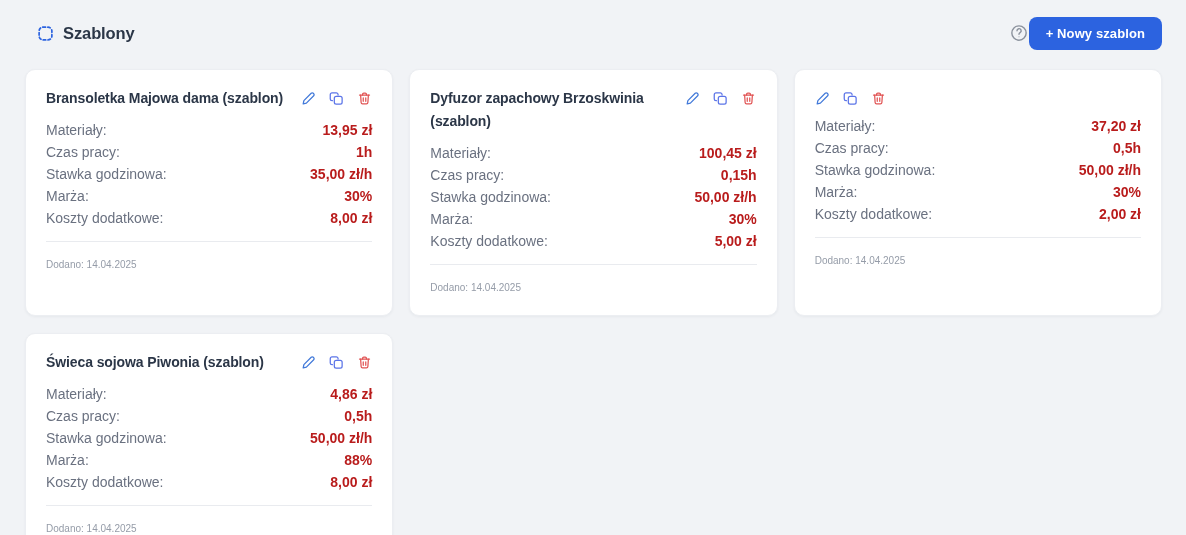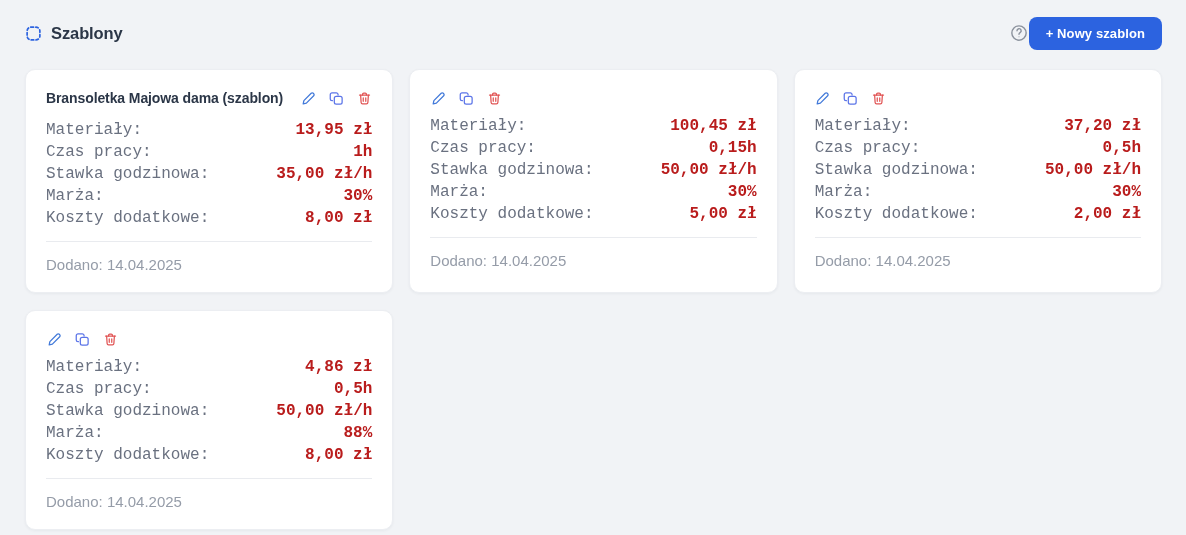--- a/index.html
+++ b/index.html
@@ -7,20 +7,21 @@
     width: 1186px; height: 535px;
     background: #f1f3f6;
     font-family: "Liberation Sans", sans-serif;
     overflow: hidden;
   }
   
   .page-header {
     display: flex; align-items: center; justify-content: space-between;
     padding: 16px 24px 0 25px;
     height: 50px;
+    margin-left: 12px;
   }
   .header-left { display: flex; align-items: center; gap: 9px; }
   .template-icon { width: 17px; height: 17px; display: block; color: var(--accent-blue, #2c63e0); }
   .page-title {
     font-size: 16.5px; font-weight: 700; color: #2b3647; letter-spacing: -0.1px;
   }
   .header-right { display: flex; align-items: center; }
   .help-btn {
     width: 20px; height: 20px; border: none; background: transparent;
     color: #8b929d; cursor: pointer; padding: 0; display: flex; align-items: center;
@@ -63,31 +64,31 @@
     width: 16px; height: 16px; display: flex; align-items: center; justify-content: center;
   }
   .icon-btn svg { width: 15px; height: 15px; display: block; }
   .edit-color   { color: var(--edit-icon, #4179d9); }
   .copy-color   { color: var(--copy-icon, #5b74e8); }
   .delete-color { color: var(--delete-icon, #e15454); }
   
   .card-rows { }
   .crow {
     display: flex; justify-content: space-between; align-items: center;
-    line-height: 22px; font-size: 16px; font-family: Liberation Mono, monospace;
+    line-height: 22px; font-size: 14px;
   }
   .crow .label { color: #6a7180; font-weight: 400; }
   .crow .value { color: #b91c1c; font-weight: 700; }
   .card-divider {
     border: none; border-top: 1px solid #e9ebef;
     margin: 12px 0 0 0;
   }
   .card-date {
     margin-top: 16px;
-    font-size: 15px; color: #959ca8; line-height: 14px;
+    font-size: 10px; color: #959ca8; line-height: 14px;
   }
 </style>
 </head>
 <body>
 
 <div class="page-header">
   <div class="header-left">
     <svg class="template-icon" viewBox="0 0 24 24" fill="none" stroke="currentColor" stroke-width="2.4" stroke-linecap="round" stroke-dasharray="3.6 3.2">
       <rect x="3" y="3" width="18" height="18" rx="5.5"></rect>
     </svg>
@@ -153,20 +154,21 @@
         <span class="label">Koszty dodatkowe:</span>
         <span class="value">8,00 zł</span>
       </div>
     </div>
     <hr class="card-divider">
     <div class="card-date">Dodano: 14.04.2025</div>
   </div>
 
   <div class="card">
     <div class="card-head">
+      <div class="card-title">Dyfuzor zapachowy Brzoskwinia (szablon)</div>
       <div class="card-actions">
         <button class="icon-btn edit-color">
           <svg viewBox="0 0 24 24" fill="none" stroke="currentColor" stroke-width="2" stroke-linecap="round" stroke-linejoin="round">
             <path d="M16.3 3.7a2.4 2.4 0 0 1 3.4 0l.6.6a2.4 2.4 0 0 1 0 3.4L8.6 19.4 3.5 20.5l1.1-5.1L16.3 3.7z"></path>
           </svg>
         </button>
         <button class="icon-btn copy-color">
           <svg viewBox="0 0 24 24" fill="none" stroke="currentColor" stroke-width="2" stroke-linecap="round" stroke-linejoin="round">
             <rect x="8.5" y="8.5" width="12.5" height="12.5" rx="3"></rect>
             <path d="M5.5 15.5h-.7A2.8 2.8 0 0 1 2 12.7V5.8A2.8 2.8 0 0 1 4.8 3h6.9a2.8 2.8 0 0 1 2.8 2.8v.7"></path>
@@ -255,20 +257,21 @@
         <span class="label">Koszty dodatkowe:</span>
         <span class="value">2,00 zł</span>
       </div>
     </div>
     <hr class="card-divider">
     <div class="card-date">Dodano: 14.04.2025</div>
   </div>
 
   <div class="card">
     <div class="card-head">
+      <div class="card-title">Świeca sojowa Piwonia (szablon)</div>
       <div class="card-actions">
         <button class="icon-btn edit-color">
           <svg viewBox="0 0 24 24" fill="none" stroke="currentColor" stroke-width="2" stroke-linecap="round" stroke-linejoin="round">
             <path d="M16.3 3.7a2.4 2.4 0 0 1 3.4 0l.6.6a2.4 2.4 0 0 1 0 3.4L8.6 19.4 3.5 20.5l1.1-5.1L16.3 3.7z"></path>
           </svg>
         </button>
         <button class="icon-btn copy-color">
           <svg viewBox="0 0 24 24" fill="none" stroke="currentColor" stroke-width="2" stroke-linecap="round" stroke-linejoin="round">
             <rect x="8.5" y="8.5" width="12.5" height="12.5" rx="3"></rect>
             <path d="M5.5 15.5h-.7A2.8 2.8 0 0 1 2 12.7V5.8A2.8 2.8 0 0 1 4.8 3h6.9a2.8 2.8 0 0 1 2.8 2.8v.7"></path>

